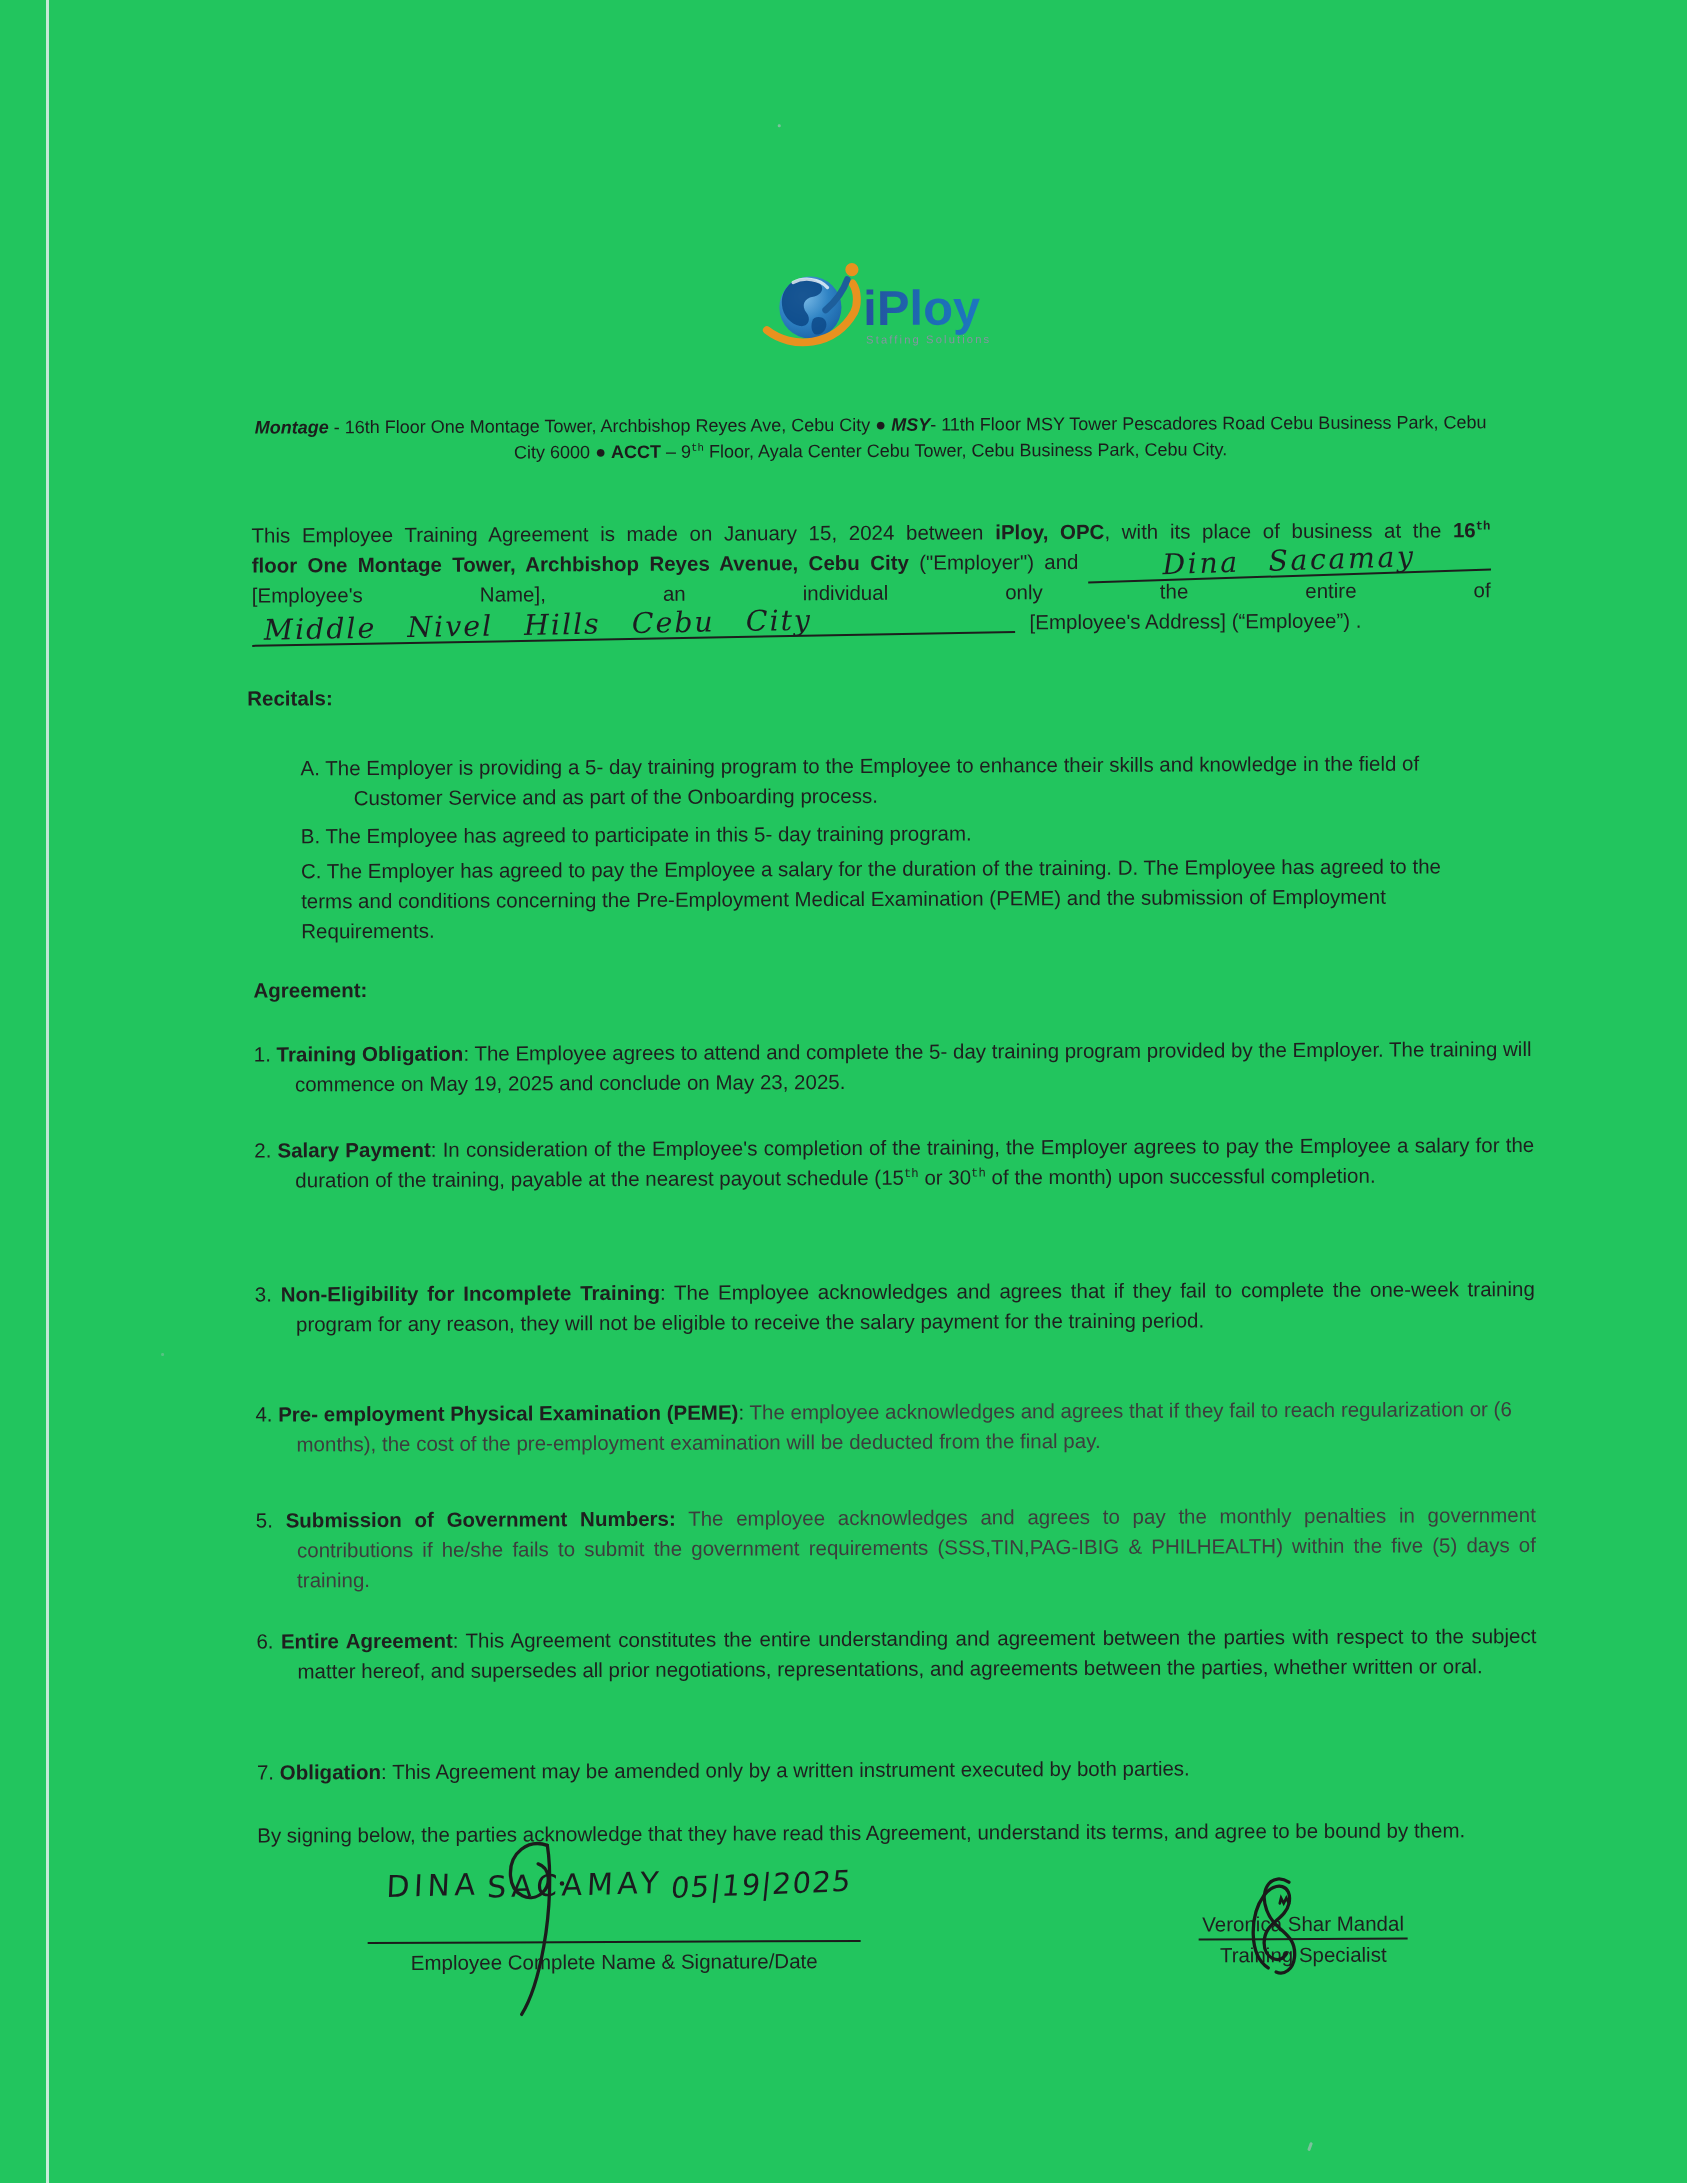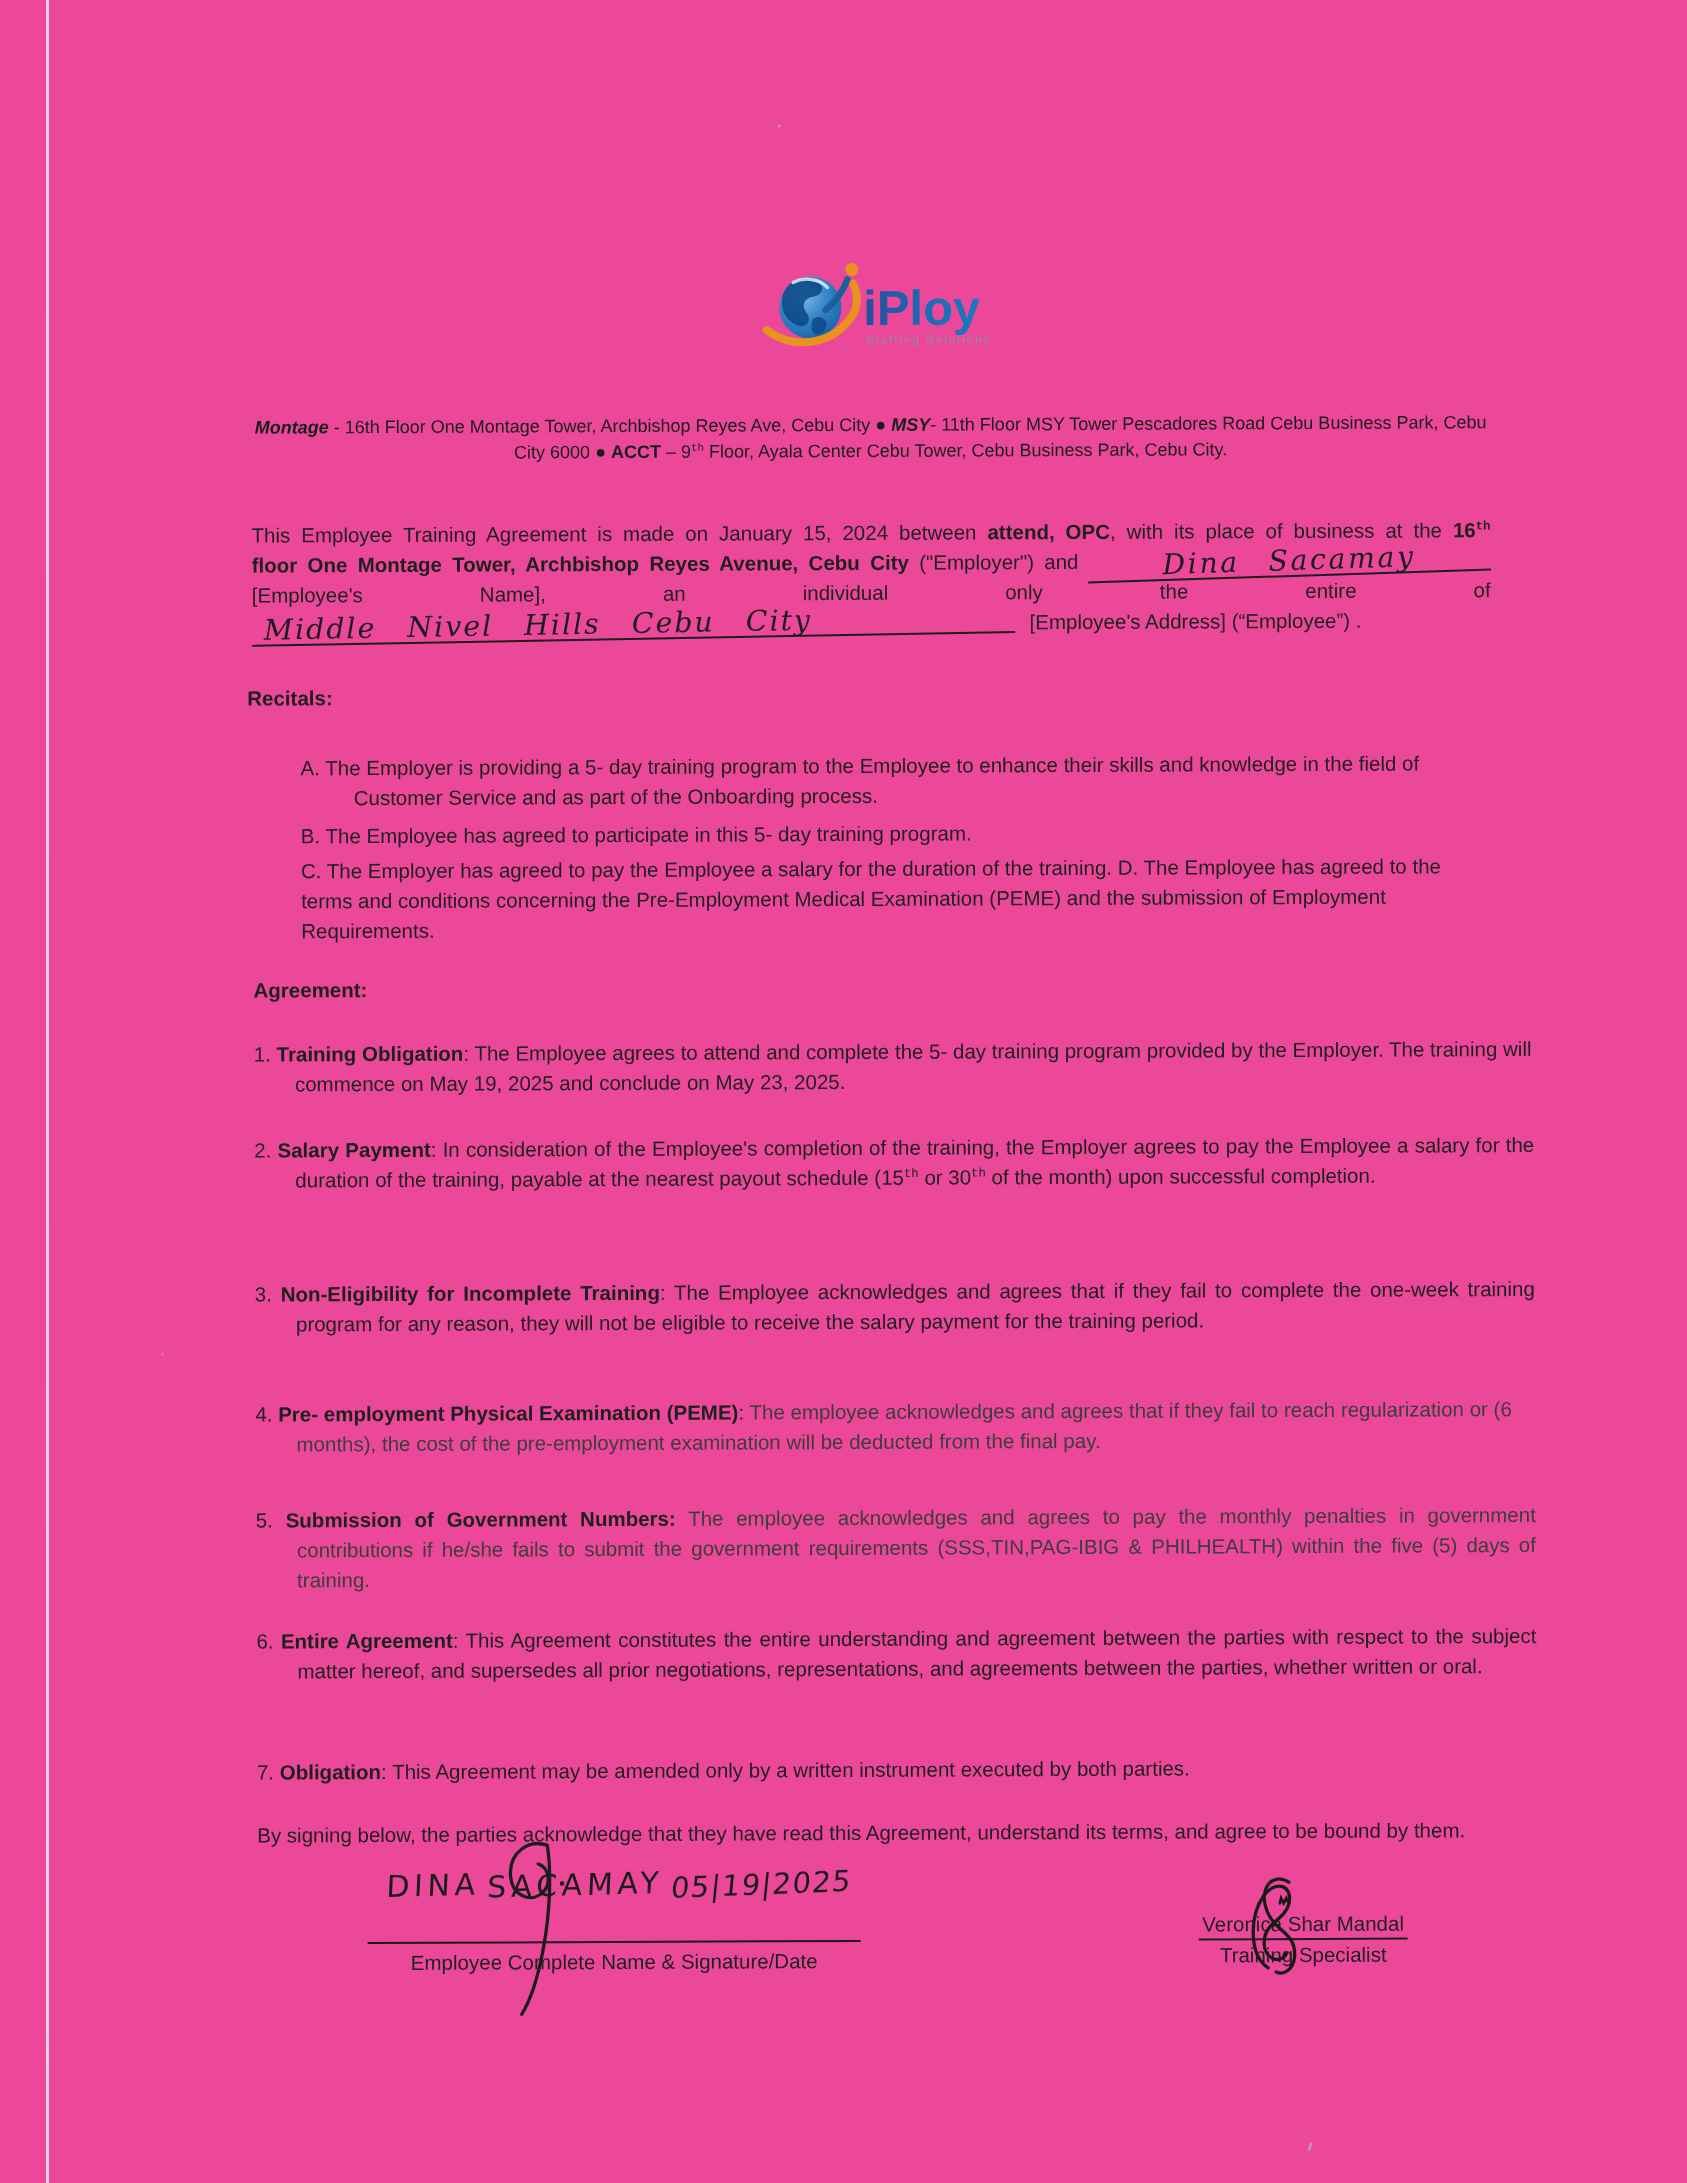--- a/index.html
+++ b/index.html
@@ -1,17 +1,17 @@
 <!DOCTYPE html>
 <html style="font-size:10.6px"><head>
 <meta charset="utf-8">
 <style>
   html,body { margin:0; padding:0; background:#ffffff; }
   #sheet {
-    position:relative; width:1687px; height:2183px; background:#ec4899;
+    position:relative; width:1687px; height:2183px; background:#22c55e;
     overflow:hidden; font-family:"Liberation Sans", sans-serif; color:#1f1f1f;
   }
   #sheet-content { position:absolute; inset:0; transform:rotate(-0.25deg); transform-origin:50% 40%; }
 
   
   .scan-line { position:absolute; left:46px; top:0; width:2.6px; height:100%;
     background:linear-gradient(180deg,#eef2f6 0%,#e7edf3 50%,#f3f6f9 100%); opacity:.8; }
   .speck { position:absolute; background:#b9bfc6; border-radius:1.3px; opacity:.6; }
 
   
@@ -101,21 +101,21 @@
       </svg>
     </div>
 
     <div id="address">
       <span class="bi">Montage</span><span> - 16th Floor One Montage Tower, Archbishop Reyes Ave, Cebu City ● </span><span class="bi">MSY</span><span>- 11th Floor MSY Tower Pescadores Road Cebu Business Park, Cebu</span><br>
       <span>City 6000 ● </span><span class="b">ACCT</span><span> – 9</span><span class="sup">th</span><span> Floor, Ayala Center Cebu Tower, Cebu Business Park, Cebu City.</span>
     </div>
 
     <div id="intro" class="block" style="top:518px;">
       <div class="iline jline">
-        <span>This Employee Training Agreement is made on January 15, 2024 between </span><span class="b">attend, OPC</span><span>, with its place of business at the </span><span class="b">16</span><span class="b sup">th</span>
+        <span>This Employee Training Agreement is made on January 15, 2024 between </span><span class="b">iPloy, OPC</span><span>, with its place of business at the </span><span class="b">16</span><span class="b sup">th</span>
       </div>
       <div class="iline fline">
         <span style="white-space:nowrap; word-spacing:4.6px;"><span class="b">floor One Montage Tower, Archbishop Reyes Avenue, Cebu City</span><span> ("Employer") and</span></span>
         <span class="wfield hand" id="employee-name-value">Dina Sacamay</span>
       </div>
       <div class="iline l3">
         <span>[Employee's</span>
         <span>Name],</span>
         <span>an</span>
         <span>individual</span>

